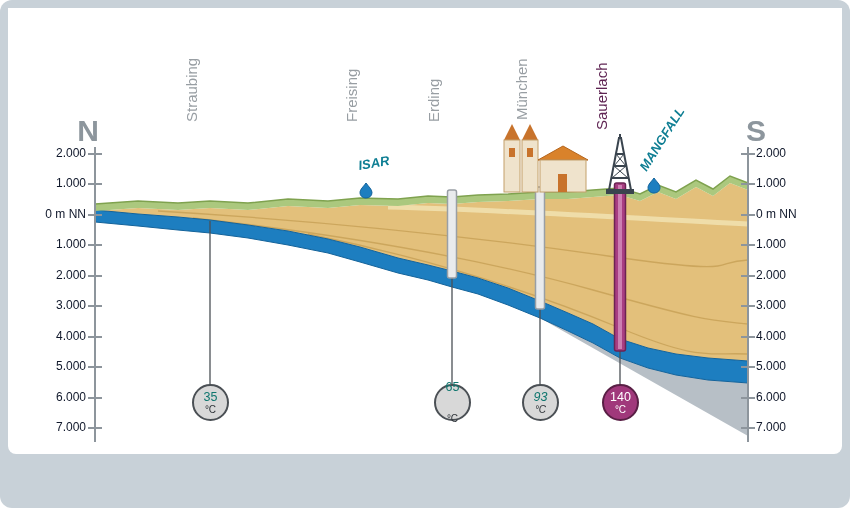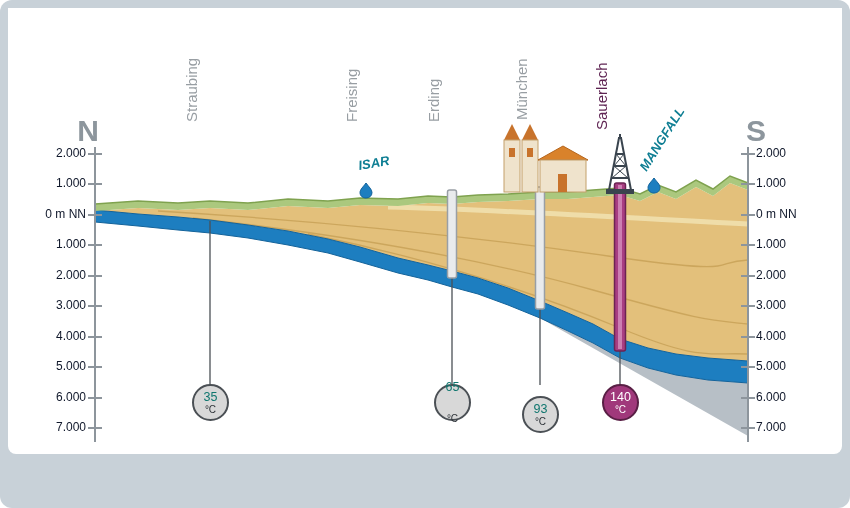--- a/index.html
+++ b/index.html
@@ -166,21 +166,21 @@
       <div class="river-label mangfall" style="left:642px;top:150px;width:95px;">MANGFALL</div>
 
       <div class="temp-badge" style="left:184px;top:376px;">
         <span class="temp-value">35</span>
         <span class="temp-unit">°C</span>
       </div>
       <div class="temp-badge" style="left:426px;top:376px;gap:19px;">
         <span class="temp-value">65</span>
         <span class="temp-unit">°C</span>
       </div>
-      <div class="temp-badge" style="left:514px;top:388px;">
+      <div class="temp-badge" style="left:514px;top:376px;font-style:italic;">
         <span class="temp-value">93</span>
         <span class="temp-unit">°C</span>
       </div>
       <div class="temp-badge highlight" style="left:594px;top:376px;">
         <span class="temp-value">140</span>
         <span class="temp-unit">°C</span>
       </div>
 
     </div>
   </div>

